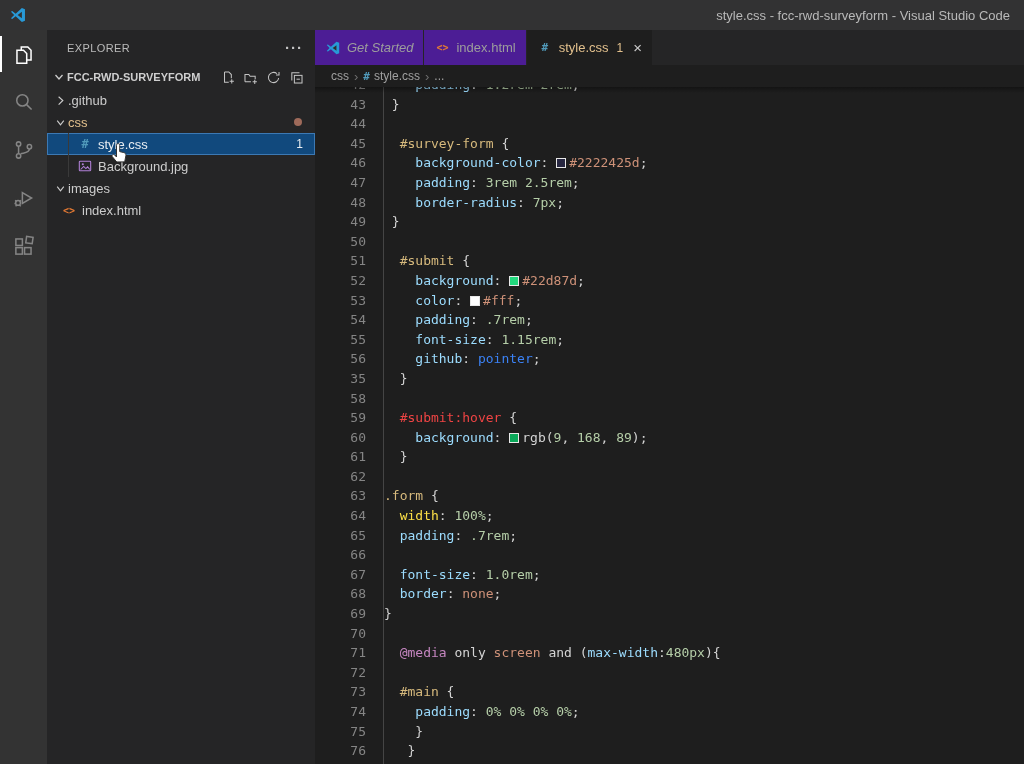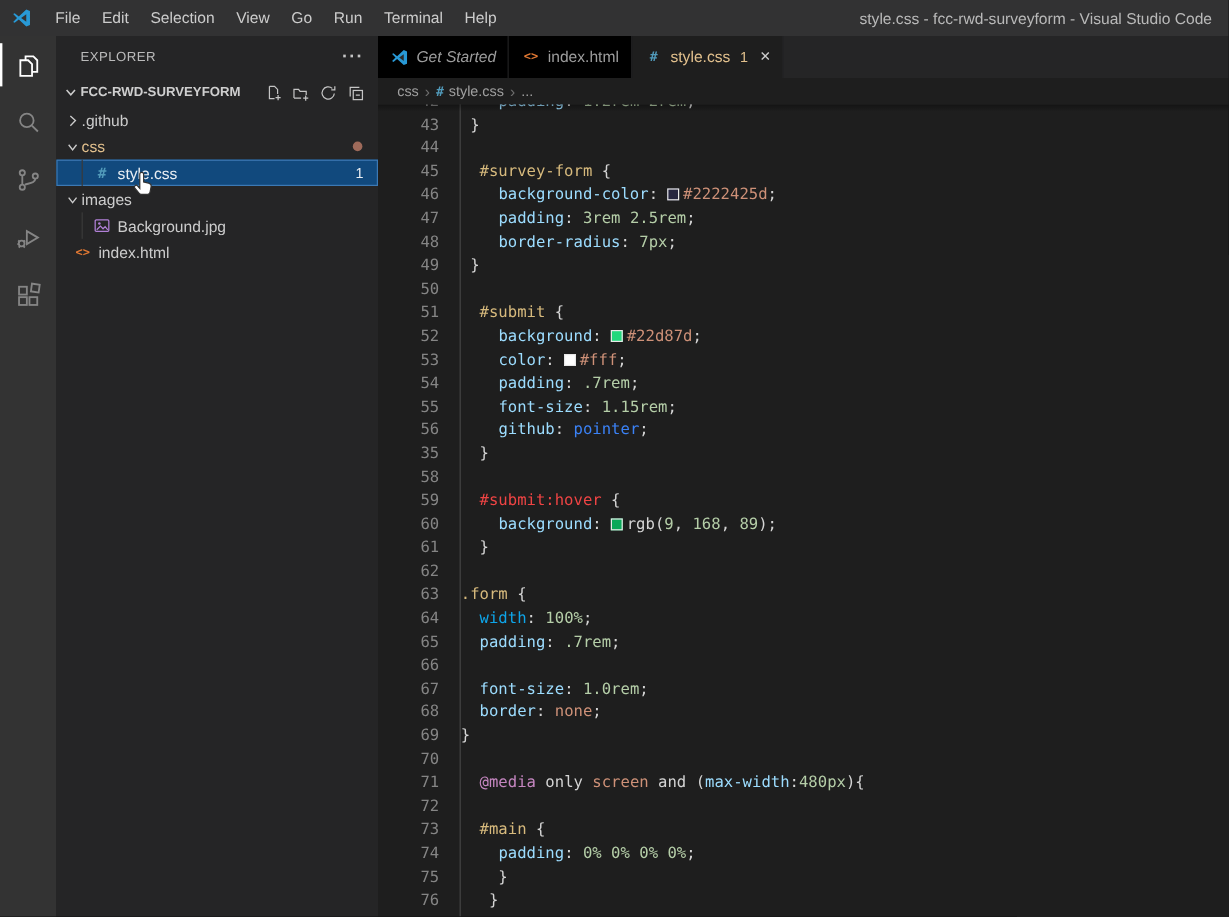--- a/index.html
+++ b/index.html
@@ -40,21 +40,21 @@
   .tree-row .label { overflow:hidden; text-overflow:ellipsis; }
   .tree-row.selected { background:#11497d; outline:1px solid #3c79b4; outline-offset:-1px; color:#e9eef3; }
   .tree-row .row-badge { position:absolute; right:12px; font-size:12px; color:#e9eef3; }
   .tree-row .dot-badge { position:absolute; right:13px; width:8px; height:8px; border-radius:50%; }
   .tree-guide { position:absolute; left:21px; top:0; bottom:0; width:1px; background:#3a3a3a; }
 
   
   .editor { position:absolute; left:315px; top:30px; width:709px; height:734px; background:#1e1e1e; }
   .tabbar { position:absolute; left:0; top:0; right:0; height:35px; background:#252526; display:flex; }
   .tab { height:35px; display:flex; align-items:center; padding:0 10px; gap:6px; font-size:13px;
-    background:#000000; color:#9d9d9d; border-right:1px solid #252526; cursor:pointer; }
+    background:#4c1d95; color:#9d9d9d; border-right:1px solid #252526; cursor:pointer; }
   .tab.active { background:#1e1e1e; }
   .tab .tab-icon { width:16px; height:16px; flex:0 0 auto; font-family:"DejaVu Sans Mono", monospace;
     font-size:11px; font-weight:bold; line-height:16px; text-align:center; }
   .tab .tab-badge { font-size:12px; margin-left:2px; }
   .tab .tab-close { font-size:15px; color:#cccccc; margin-left:4px; line-height:14px; }
   .breadcrumb { position:absolute; left:0; top:35px; right:0; height:22px; display:flex; align-items:center;
     padding-left:16px; font-size:12px; color:#a0a0a0; gap:5px; background:#1e1e1e; }
   .crumb { cursor:pointer; display:flex; align-items:center; gap:4px; }
   .crumb-sep { color:#6e6e6e; font-size:13px; }
   .crumb .ficon { font-family:"DejaVu Sans Mono", monospace; font-weight:bold; font-size:11px; }
@@ -77,30 +77,20 @@
 </head>
 <body>
 
 <div class="window">
 
   <div class="titlebar">
     <svg class="logo" viewBox="0 0 24 24">
       <path fill="#2899d6" d="M17.2 2.6 L21.3 4.3 V19.7 L17.2 21.4 L8.9 13.8 L4.3 17.4 L2.6 16.4 L6.9 12 L2.6 7.6 L4.3 6.6 L8.9 10.2 Z"></path>
       <path fill="#323233" d="M17.2 7.7 V16.3 L11.5 12 Z"></path>
     </svg>
-    <div class="menubar" id="menubar">
-        <span class="menu-item">File</span>
-        <span class="menu-item">Edit</span>
-        <span class="menu-item">Selection</span>
-        <span class="menu-item">View</span>
-        <span class="menu-item">Go</span>
-        <span class="menu-item">Run</span>
-        <span class="menu-item">Terminal</span>
-        <span class="menu-item">Help</span>
-      </div>
     <div class="window-title">style.css - fcc-rwd-surveyform - Visual Studio Code</div>
   </div>
 
   <div class="activitybar" id="activitybar">
     <div class="activity-item active">
       <svg viewBox="0 0 24 24">
         <path d="M9.5 5.5 h6 l3 3 v9 h-9 z"></path>
         <path d="M5.5 8.5 h6 l3 3 v9 h-9 z" fill="#333333"></path>
       </svg>
     </div>
@@ -178,35 +168,35 @@
             <polyline points="4.5,6 8,10.5 11.5,6"></polyline>
           </svg>
           <span class="label" style="color: rgb(226, 192, 141);">css</span>
           <span class="dot-badge" style="background: rgb(158, 106, 90);"></span>
         </div>
         <div class="tree-row selected" style="padding-left: 30px;">
           <div class="tree-guide"></div>
           <span class="ficon" style="color: rgb(81, 154, 186);">#</span>
           <span class="label">style.css</span>
           <span class="row-badge">1</span>
-        </div>
-        <div class="tree-row" style="padding-left: 6px;">
-          <svg viewBox="0 0 16 16" class="chev">
-            <polyline points="4.5,6 8,10.5 11.5,6"></polyline>
-          </svg>
-          <span class="label">images</span>
         </div>
         <div class="tree-row" style="padding-left: 30px;">
           <div class="tree-guide"></div>
           <span class="ficon"><svg viewBox="0 0 16 16" width="14" height="14" style="vertical-align:-2px">
               <rect x="1.5" y="2.5" width="13" height="11" rx="1" fill="none" stroke="#b180d7" stroke-width="1.2"></rect>
               <circle cx="5.5" cy="6" r="1.2" fill="#b180d7"></circle>
               <path d="M3 12 l3.5-3.5 2.5 2.5 2-2 2.5 3" fill="none" stroke="#b180d7" stroke-width="1.2"></path>
             </svg></span>
           <span class="label">Background.jpg</span>
+        </div>
+        <div class="tree-row" style="padding-left: 6px;">
+          <svg viewBox="0 0 16 16" class="chev">
+            <polyline points="4.5,6 8,10.5 11.5,6"></polyline>
+          </svg>
+          <span class="label">images</span>
         </div>
         <div class="tree-row" style="padding-left: 14px;">
           <span class="ficon" style="color: rgb(227, 121, 51); font-size: 10px;">&lt;&gt;</span>
           <span class="label">index.html</span>
         </div>
       </div>
   </div>
 
   <div class="editor">
     <div class="tabbar" id="tabbar">
@@ -260,21 +250,21 @@
           <div class="code-line"><span class="gutter">54</span><span class="ltext"><span style="color: rgb(212, 212, 212);">    </span><span style="color: rgb(156, 220, 254);">padding</span><span style="color: rgb(212, 212, 212);">: </span><span style="color: rgb(181, 206, 168);">.7rem</span><span style="color: rgb(212, 212, 212);">;</span></span></div>
           <div class="code-line"><span class="gutter">55</span><span class="ltext"><span style="color: rgb(212, 212, 212);">    </span><span style="color: rgb(156, 220, 254);">font-size</span><span style="color: rgb(212, 212, 212);">: </span><span style="color: rgb(181, 206, 168);">1.15rem</span><span style="color: rgb(212, 212, 212);">;</span></span></div>
           <div class="code-line"><span class="gutter">56</span><span class="ltext"><span style="color: rgb(212, 212, 212);">    </span><span style="color: rgb(156, 220, 254);">github</span><span style="color: rgb(212, 212, 212);">: </span><span style="color: #3b82f6;">pointer</span><span style="color: rgb(212, 212, 212);">;</span></span></div>
           <div class="code-line"><span class="gutter">35</span><span class="ltext"><span style="color: rgb(212, 212, 212);">  }</span></span></div>
           <div class="code-line"><span class="gutter">58</span><span class="ltext"></span></div>
           <div class="code-line"><span class="gutter">59</span><span class="ltext"><span style="color: rgb(212, 212, 212);">  </span><span style="color: #ef4444;">#submit:hover</span><span style="color: rgb(212, 212, 212);"> {</span></span></div>
           <div class="code-line"><span class="gutter">60</span><span class="ltext"><span style="color: rgb(212, 212, 212);">    </span><span style="color: rgb(156, 220, 254);">background</span><span style="color: rgb(212, 212, 212);">: </span><span class="swatch" style="background: rgb(10, 168, 89);"></span><span style="color: rgb(212, 212, 212);">rgb(</span><span style="color: rgb(181, 206, 168);">9</span><span style="color: rgb(212, 212, 212);">, </span><span style="color: rgb(181, 206, 168);">168</span><span style="color: rgb(212, 212, 212);">, </span><span style="color: rgb(181, 206, 168);">89</span><span style="color: rgb(212, 212, 212);">);</span></span></div>
           <div class="code-line"><span class="gutter">61</span><span class="ltext"><span style="color: rgb(212, 212, 212);">  }</span></span></div>
           <div class="code-line"><span class="gutter">62</span><span class="ltext"></span></div>
           <div class="code-line"><span class="gutter">63</span><span class="ltext"><span style="color: rgb(215, 186, 125);">.form</span><span style="color: rgb(212, 212, 212);"> {</span></span></div>
-          <div class="code-line"><span class="gutter">64</span><span class="ltext"><span style="color: rgb(212, 212, 212);">  </span><span style="color: #0ea5e9;">width</span><span style="color: rgb(212, 212, 212);">: </span><span style="color: rgb(181, 206, 168);">100%</span><span style="color: rgb(212, 212, 212);">;</span></span></div>
+          <div class="code-line"><span class="gutter">64</span><span class="ltext"><span style="color: rgb(212, 212, 212);">  </span><span style="color: #fde047;">width</span><span style="color: rgb(212, 212, 212);">: </span><span style="color: rgb(181, 206, 168);">100%</span><span style="color: rgb(212, 212, 212);">;</span></span></div>
           <div class="code-line"><span class="gutter">65</span><span class="ltext"><span style="color: rgb(212, 212, 212);">  </span><span style="color: rgb(156, 220, 254);">padding</span><span style="color: rgb(212, 212, 212);">: </span><span style="color: rgb(181, 206, 168);">.7rem</span><span style="color: rgb(212, 212, 212);">;</span></span></div>
           <div class="code-line"><span class="gutter">66</span></div>
           <div class="code-line"><span class="gutter">67</span><span class="ltext"><span style="color: rgb(212, 212, 212);">  </span><span style="color: rgb(156, 220, 254);">font-size</span><span style="color: rgb(212, 212, 212);">: </span><span style="color: rgb(181, 206, 168);">1.0rem</span><span style="color: rgb(212, 212, 212);">;</span></span></div>
           <div class="code-line"><span class="gutter">68</span><span class="ltext"><span style="color: rgb(212, 212, 212);">  </span><span style="color: rgb(156, 220, 254);">border</span><span style="color: rgb(212, 212, 212);">: </span><span style="color: rgb(206, 145, 120);">none</span><span style="color: rgb(212, 212, 212);">;</span></span></div>
           <div class="code-line"><span class="gutter">69</span><span class="ltext"><span style="color: rgb(212, 212, 212);">}</span></span></div>
           <div class="code-line"><span class="gutter">70</span><span class="ltext"></span></div>
           <div class="code-line"><span class="gutter">71</span><span class="ltext"><span style="color: rgb(212, 212, 212);">  </span><span style="color: rgb(197, 134, 192);">@media</span><span style="color: rgb(212, 212, 212);"> </span><span style="color: rgb(212, 212, 212);">only</span><span style="color: rgb(212, 212, 212);"> </span><span style="color: rgb(206, 145, 120);">screen</span><span style="color: rgb(212, 212, 212);"> </span><span style="color: rgb(212, 212, 212);">and</span><span style="color: rgb(212, 212, 212);"> (</span><span style="color: rgb(156, 220, 254);">max-width</span><span style="color: rgb(212, 212, 212);">:</span><span style="color: rgb(181, 206, 168);">480px</span><span style="color: rgb(212, 212, 212);">){</span></span></div>
           <div class="code-line"><span class="gutter">72</span><span class="ltext"></span></div>
           <div class="code-line"><span class="gutter">73</span><span class="ltext"><span style="color: rgb(212, 212, 212);">  </span><span style="color: rgb(215, 186, 125);">#main</span><span style="color: rgb(212, 212, 212);"> {</span></span></div>
           <div class="code-line"><span class="gutter">74</span><span class="ltext"><span style="color: rgb(212, 212, 212);">    </span><span style="color: rgb(156, 220, 254);">padding</span><span style="color: rgb(212, 212, 212);">: </span><span style="color: rgb(181, 206, 168);">0% 0% 0% 0%</span><span style="color: rgb(212, 212, 212);">;</span></span></div>

